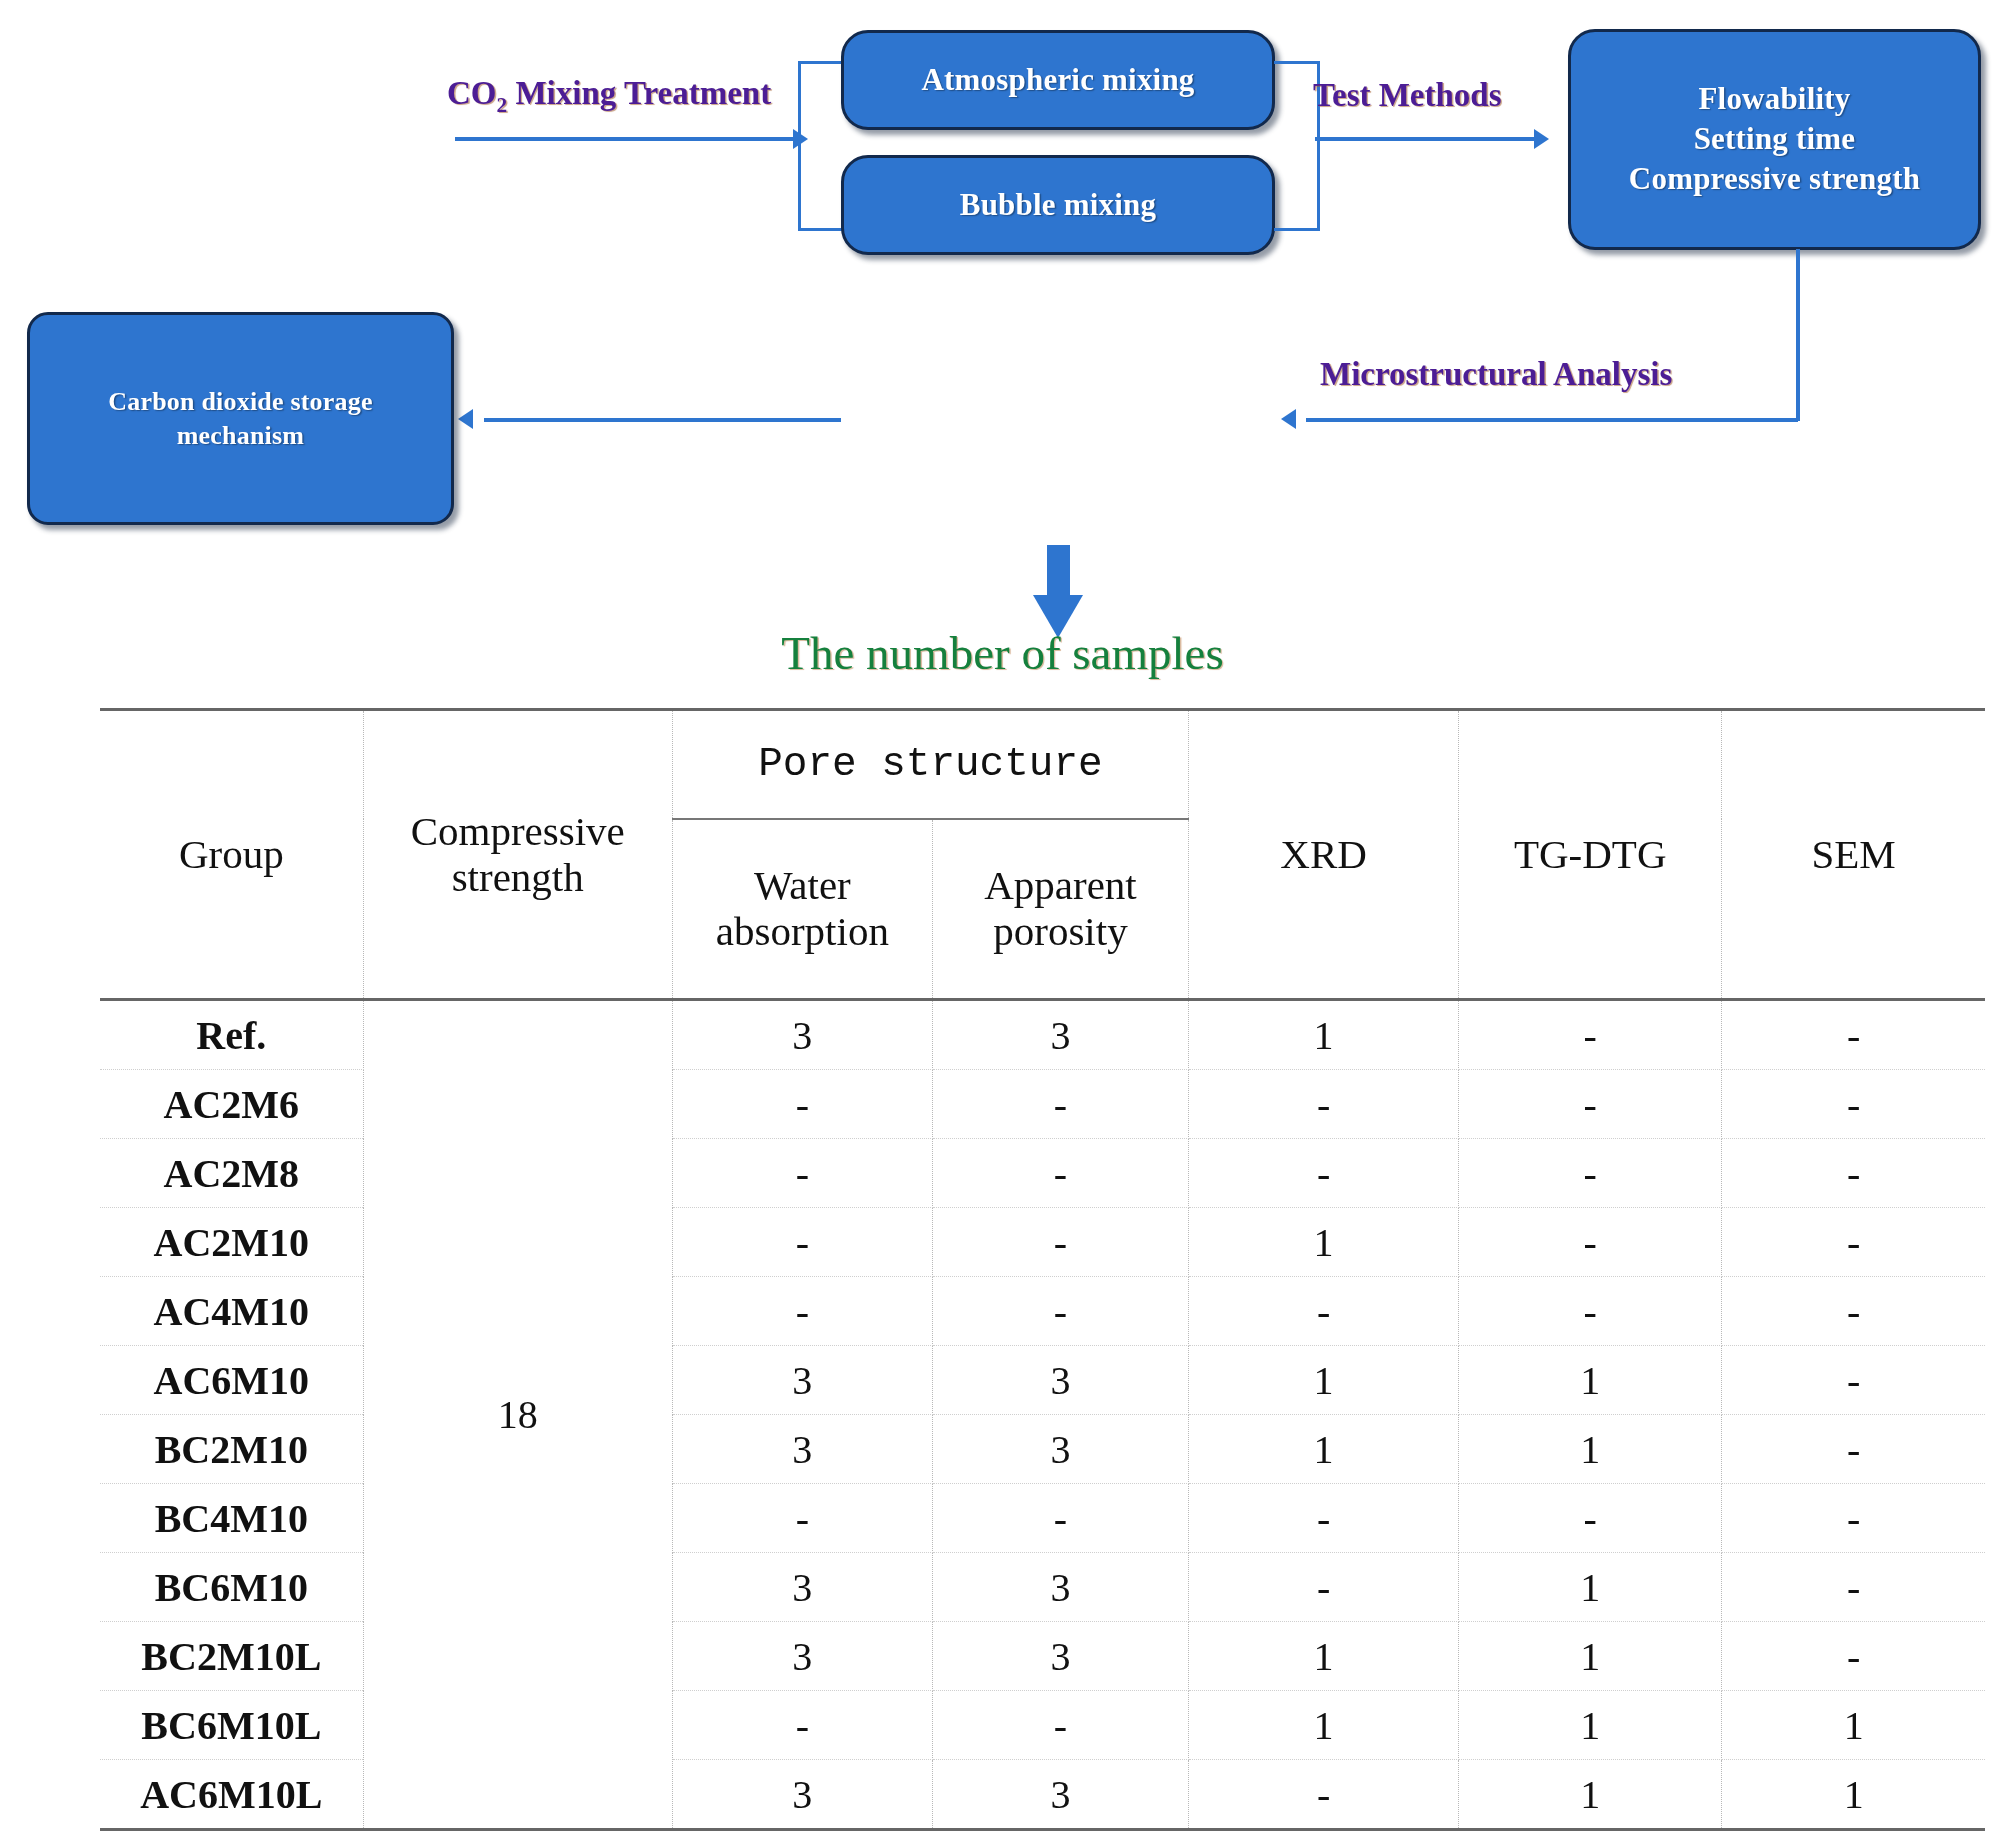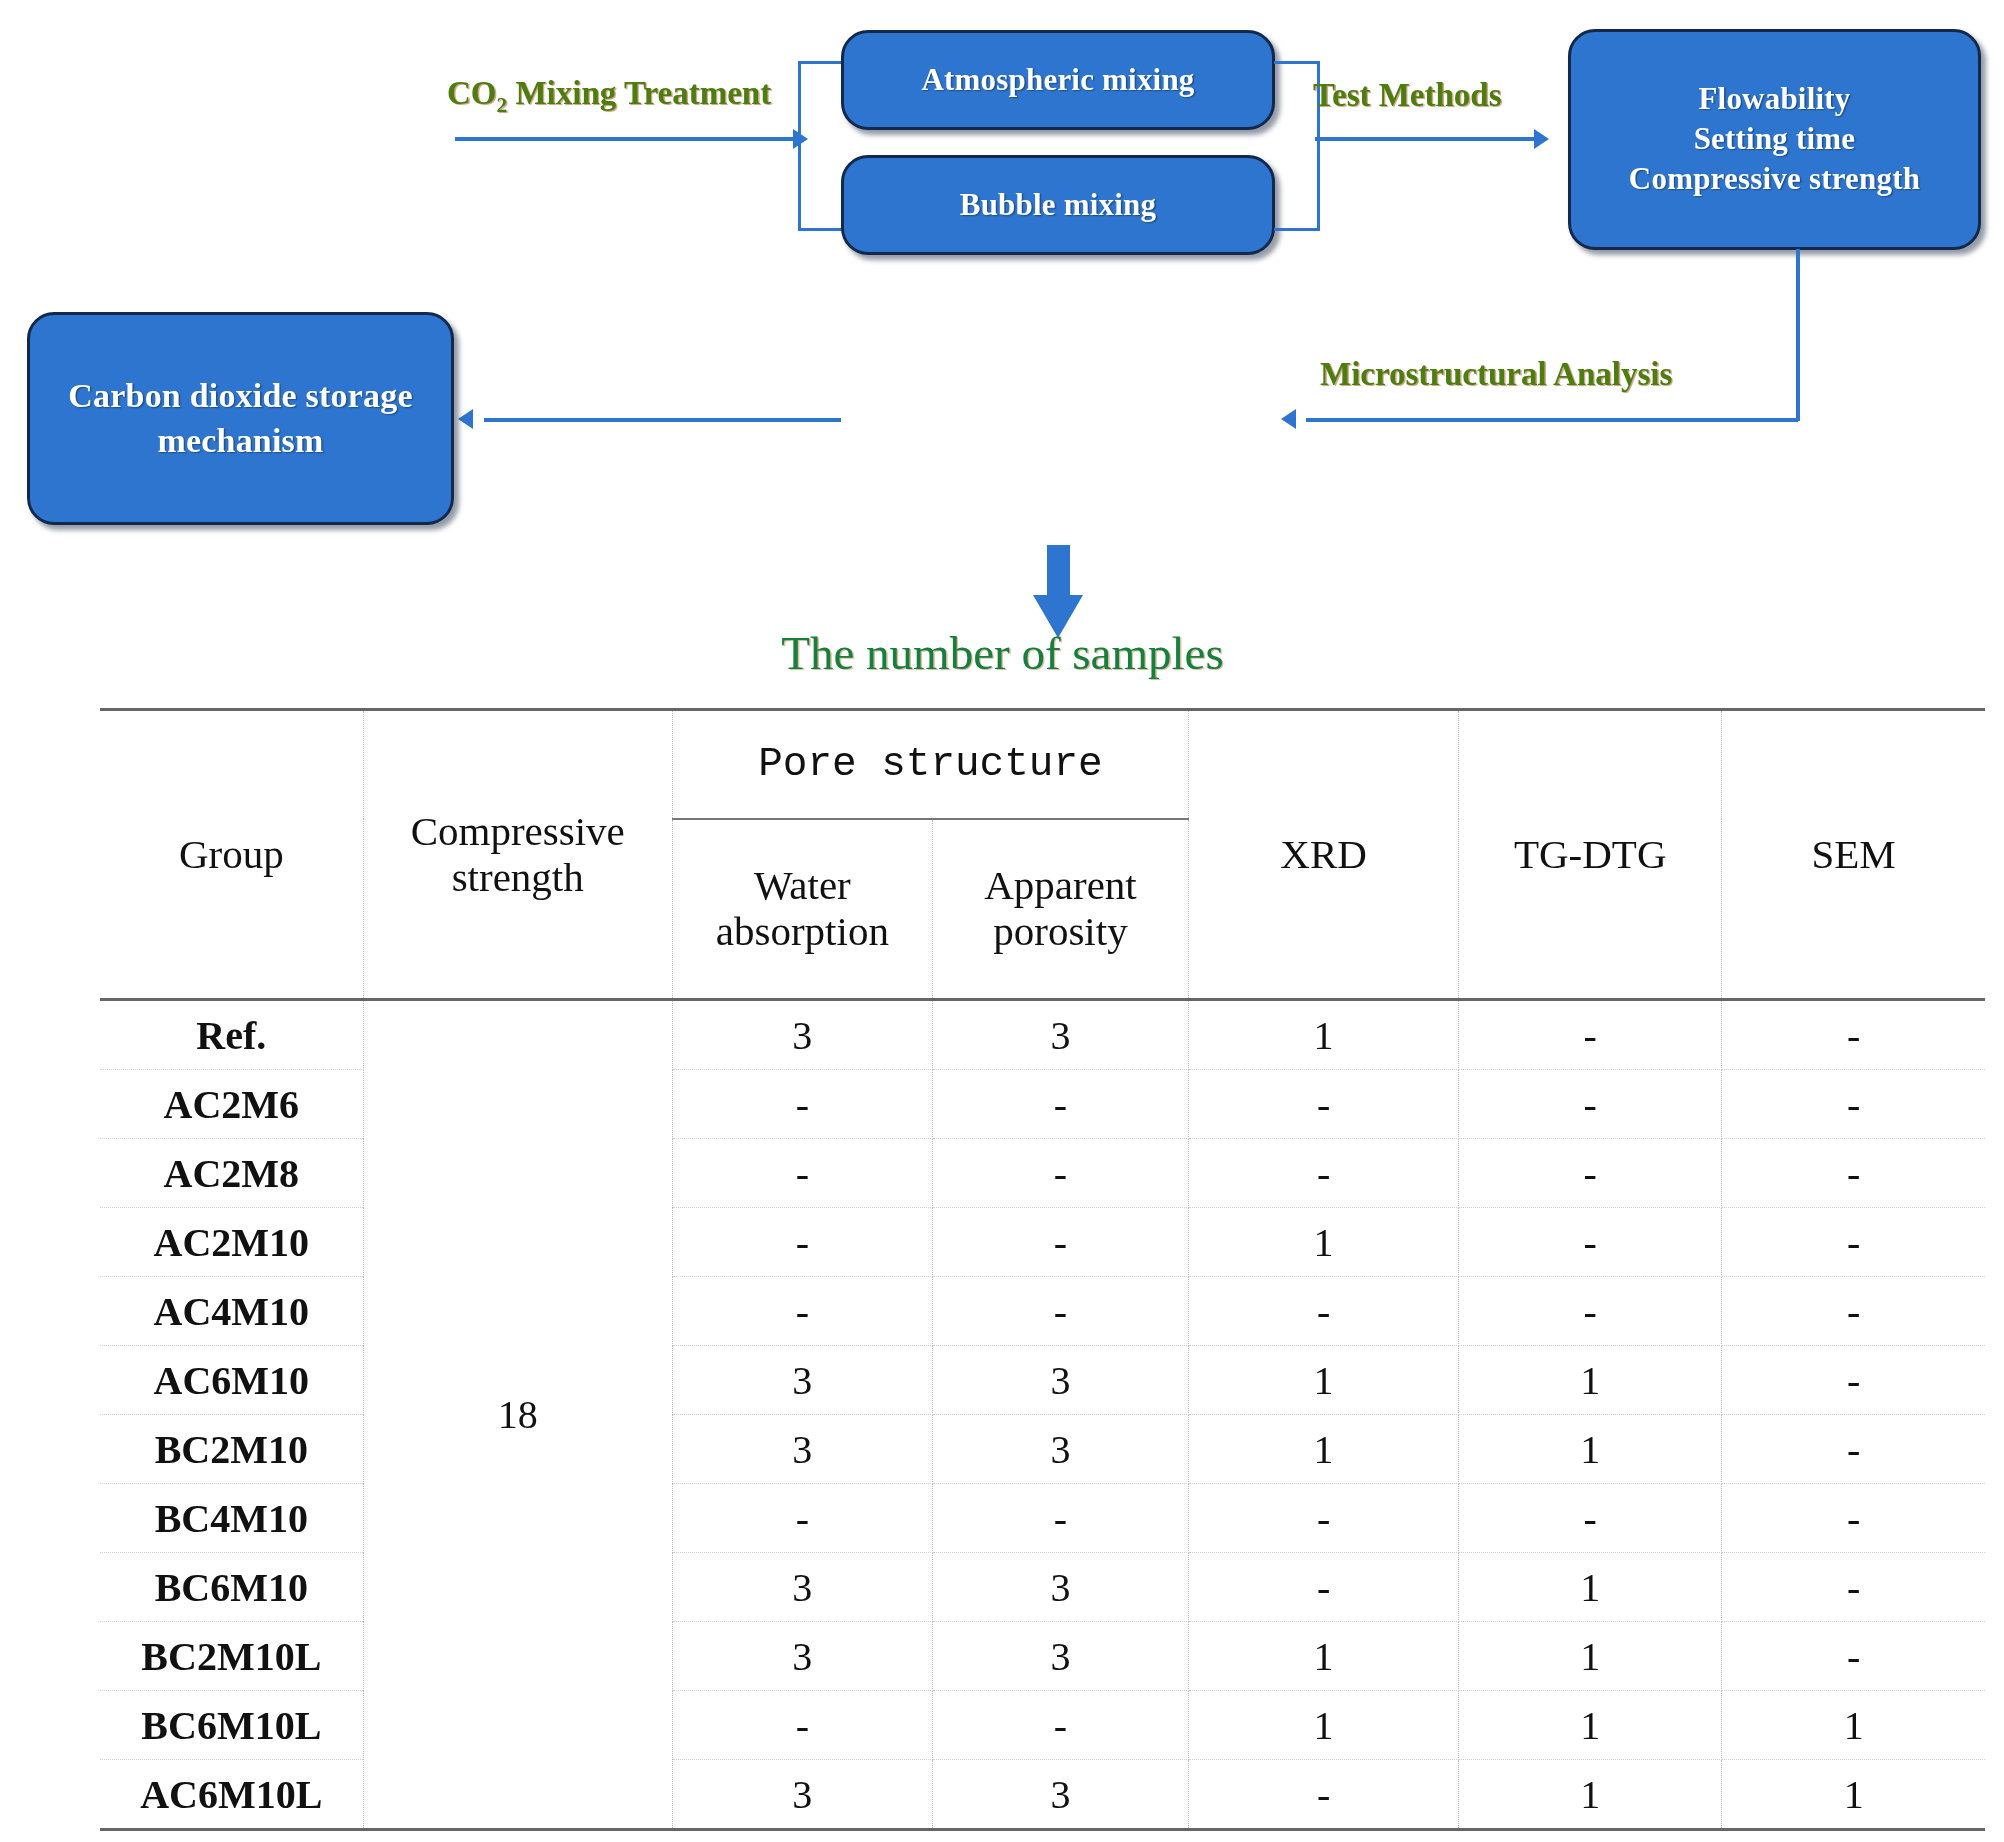--- a/index.html
+++ b/index.html
@@ -23,28 +23,28 @@
     text-align:center;
     line-height:1.30;
     text-shadow:1.4px 1.4px 1.4px rgba(0,0,0,.35);
     box-sizing:border-box;
     letter-spacing:0.2px;
   }
   #box-prep   {left:27px;  top:21.3px;  width:427px; height:221px; font-size:31px;}
   #box-atm    {left:841px;top:30px;  width:434px; height:100px; font-size:31px;}
   #box-bub    {left:841px;top:155px; width:434px; height:100px; font-size:31px;}
   #box-flow   {left:1568px;top:28.5px;  width:413px; height:221px; font-size:31px;}
-  #box-carbon {left:27px;  top:312px; width:427px; height:213px; font-size:34px;}
+  #box-carbon {left:27px;  top:312px; width:427px; height:213px; font-size:26px;border-radius:21px;}
   #box-analys {left:841px;top:306px; width:434px; height:221px; font-size:30px;}
 
   .conn-label{
     position:absolute;
     font-family:"Liberation Serif", serif;
     font-weight:bold;
-    color:#4d7c0f;
+    color:#4c1d95;
     font-size:33px;
     text-shadow:1.4px 1.4px 0.7px rgba(160,90,40,.55);
     white-space:nowrap;
   }
   #lbl-co2    {left:447px; top:75px;}
   #lbl-test   {left:1313px;top:77px;}
   #lbl-micro  {left:1320px;top:356px;}
 
   
   .ln{position:absolute;background:#2E75CF;}

